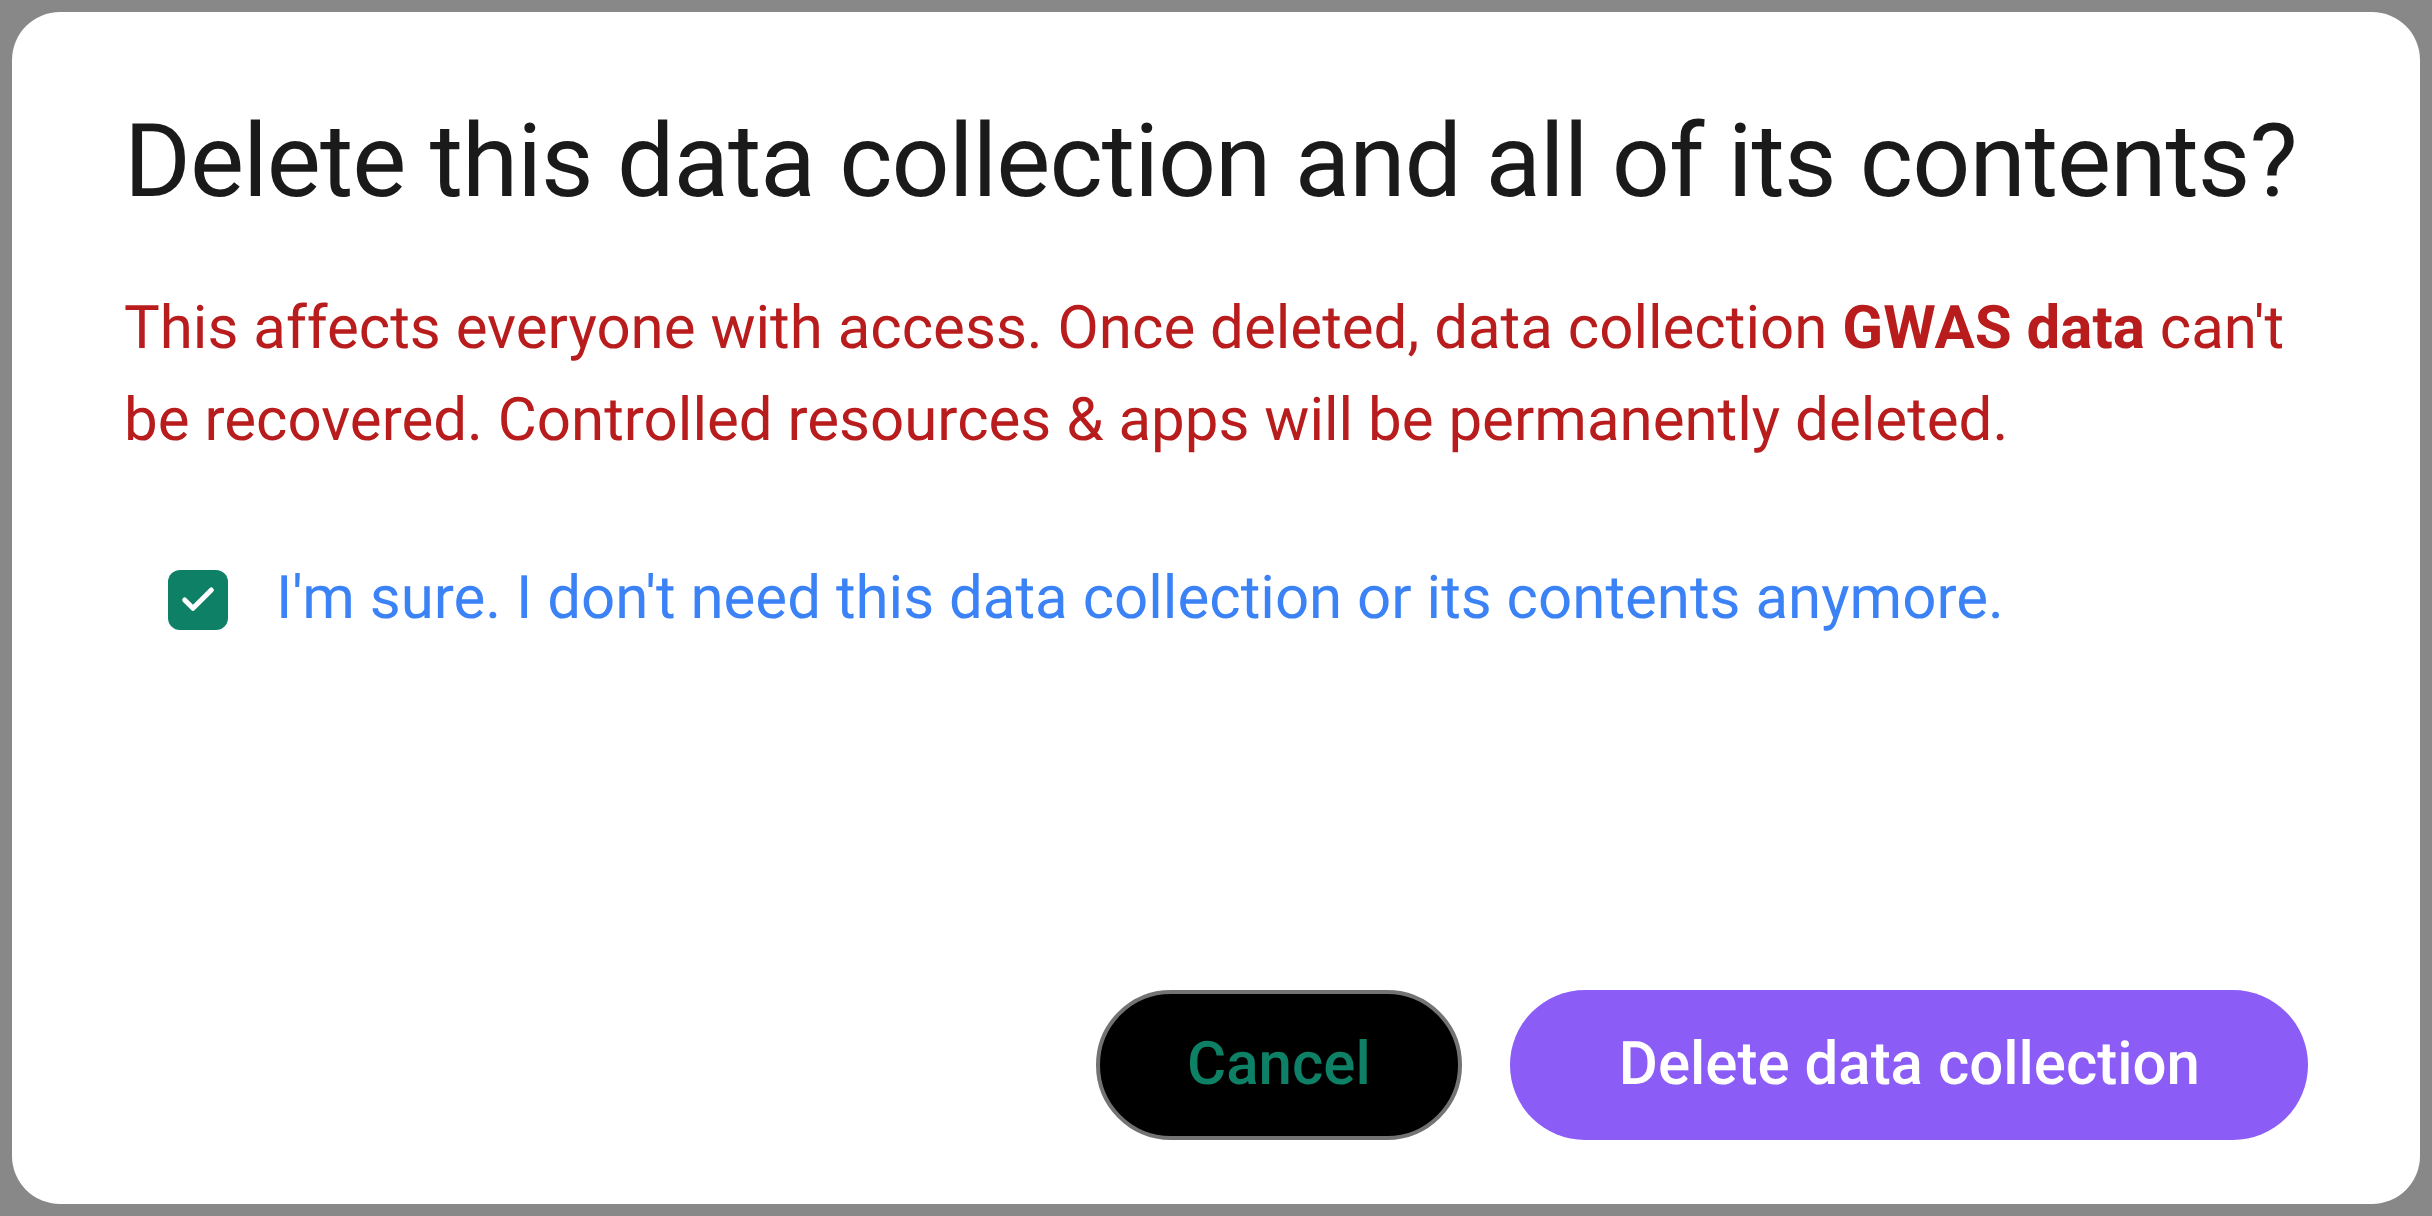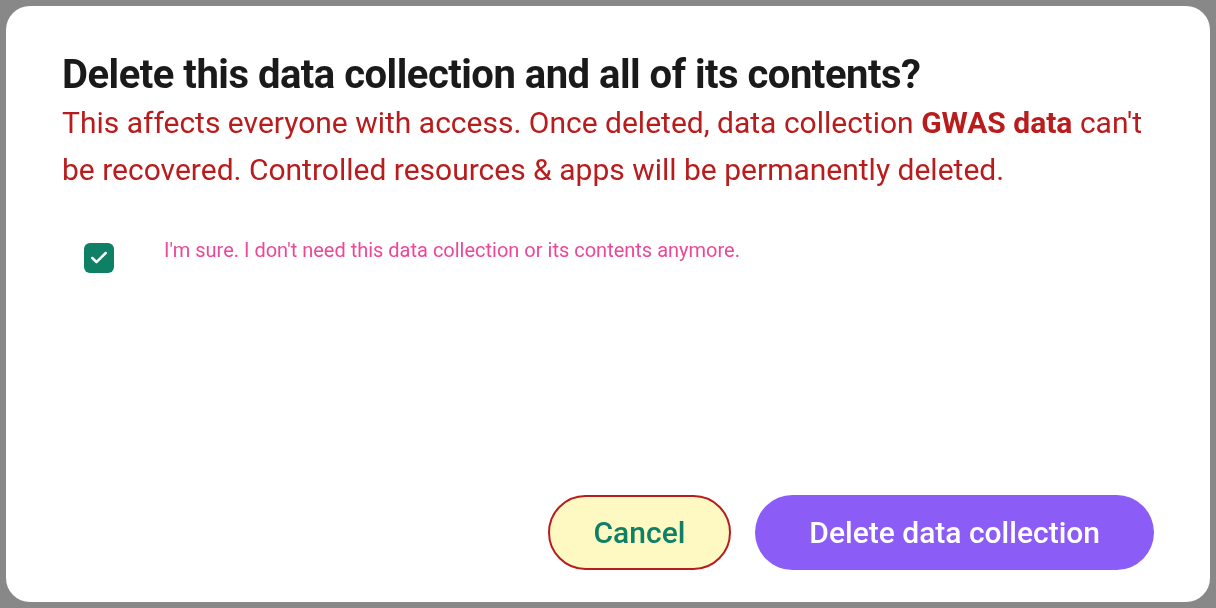--- a/index.html
+++ b/index.html
@@ -22,24 +22,25 @@
       border-radius: 24px;
       margin: 6px;
       width: calc(100% - 12px);
       height: calc(100% - 12px);
       padding: 44px 56px 32px 56px;
       display: flex;
       flex-direction: column;
       color: #1a1a1a;
     }
     .dialog-title {
-      font-size: 40px;
-      font-weight: 700;
+      font-size: 51px;
+      font-weight: 400;
       line-height: 1.25;
       letter-spacing: -0.5px;
+      margin-bottom: 28px;
     }
     .dialog-body {
       font-size: 30px;
       line-height: 1.55;
       color: #b91c1c;
       margin-bottom: 42px;
     }
     .dialog-body .strong {
       font-weight: 700;
     }
@@ -65,46 +66,45 @@
     .checkbox svg {
       width: 20px;
       height: 20px;
       stroke: #fff;
       stroke-width: 3;
       fill: none;
       stroke-linecap: round;
       stroke-linejoin: round;
     }
     .confirm-label {
-      font-size: 20px;
+      font-size: 30px;
       line-height: 1.55;
-      color: #ec4899;
+      color: #3b82f6;
       cursor: pointer;
-      margin-left: 26px;
     }
     .actions {
       margin-top: auto;
       display: flex;
       justify-content: flex-end;
       gap: 24px;
       padding-top: 20px;
     }
     .btn {
       font-size: 30px;
       font-weight: 500;
       border-radius: 999px;
       padding: 18px 44px;
       cursor: pointer;
       border: none;
       font-family: inherit;
     }
     .btn-secondary {
-      background: #fef9c3;
+      background: #000000;
       color: #0d8066;
-      border: 2px solid #b91c1c;
+      border: 2px solid #737373;
     }
     .btn-primary {
       background: #8b5cf6;
       color: #fff;
       padding: 18px 54px;
     }
   </style>
 </head>
 <body>
 

